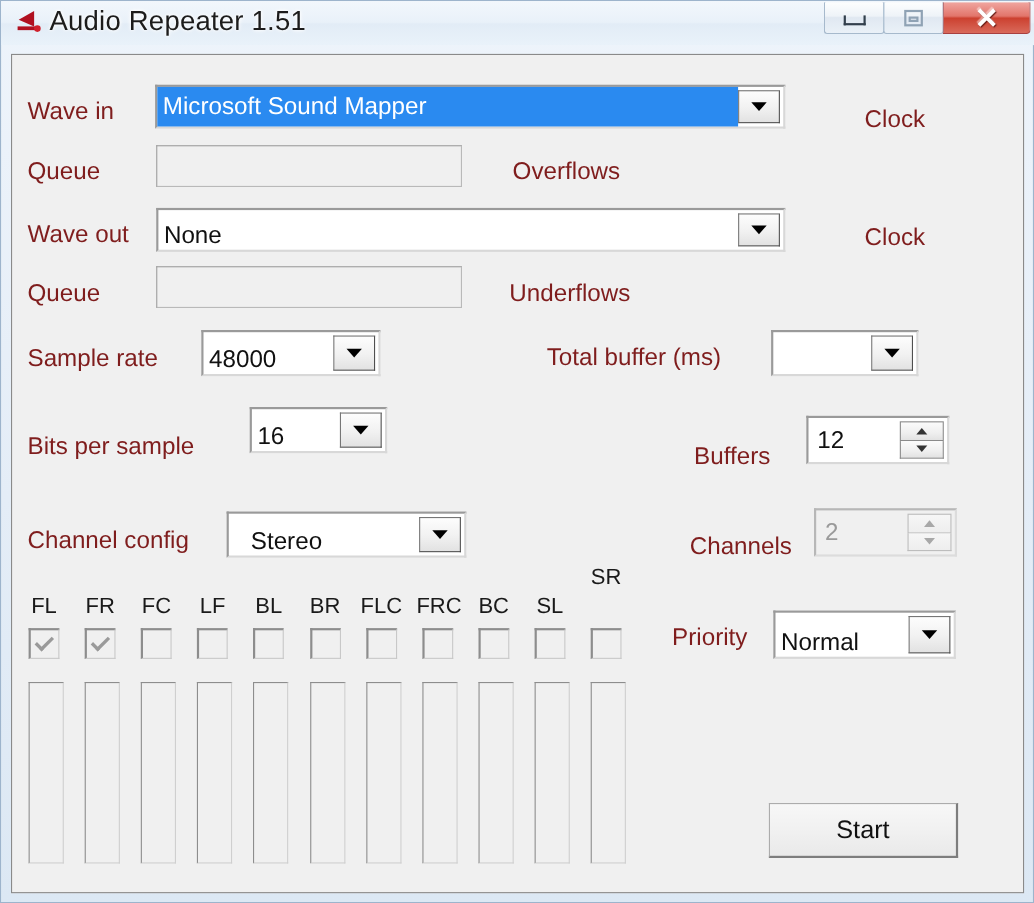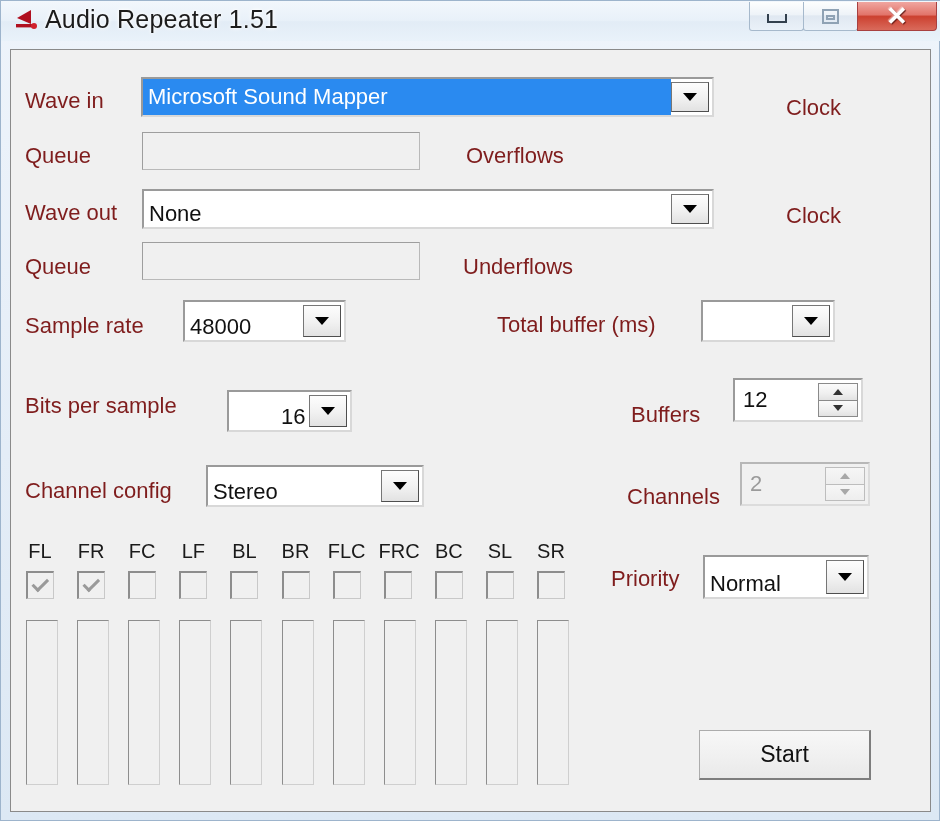--- a/index.html
+++ b/index.html
@@ -210,42 +210,42 @@
 
     <div class="lbl" style="left:486px;top:262px;">Total buffer (ms)</div>
     <div class="combo" style="left:690px;top:250px;width:134px;height:42px;flex-direction:column;">
       <div class="val">500</div>
       <div class="arrowbtn">
         <div class="caret"></div>
       </div>
     </div>
 
     <div class="lbl" style="left:14px;top:343px;">Bits per sample</div>
-    <div class="combo" style="left:216px;top:340px;width:125px;height:42px;padding-left:47px;">
+    <div class="combo" style="left:216px;top:320px;width:125px;height:42px;">
       <div class="val">16</div>
       <div class="arrowbtn">
         <div class="caret"></div>
       </div>
     </div>
 
     <div class="lbl" style="left:620px;top:352px;">Buffers</div>
     <div class="spin" style="left:722px;top:328px;width:130px;height:44px;">
       <div class="val">12</div>
       <div class="spinbtns">
         <div class="sb">
             <div class="up"></div>
           </div>
         <div class="sb">
             <div class="dn"></div>
           </div>
       </div>
     </div>
 
     <div class="lbl" style="left:14px;top:428px;">Channel config</div>
-    <div class="combo" style="left:195px;top:415px;width:218px;height:42px;">
+    <div class="combo" style="left:195px;top:415px;width:218px;height:42px;padding-left:15px;">
       <div class="val">Stereo</div>
       <div class="arrowbtn">
         <div class="caret"></div>
       </div>
     </div>
 
     <div class="lbl" style="left:616px;top:434px;">Channels</div>
     <div class="spin disabled" style="left:729px;top:412px;width:130px;height:44px;">
       <div class="val">2</div>
       <div class="spinbtns">
@@ -284,21 +284,21 @@
         <div class="chlabel" style="left: 262.5px; top: 490px; width: 44px;">BR</div>
         <div class="cbox" style="left: 270.5px; top: 521px;"></div>
         <div class="chlabel" style="left: 313.6px; top: 490px; width: 44px;">FLC</div>
         <div class="cbox" style="left: 321.6px; top: 521px;"></div>
         <div class="chlabel" style="left: 364.7px; top: 490px; width: 44px; text-align: right;">FRC</div>
         <div class="cbox" style="left: 372.7px; top: 521px;"></div>
         <div class="chlabel" style="left: 415.8px; top: 490px; width: 44px;">BC</div>
         <div class="cbox" style="left: 423.8px; top: 521px;"></div>
         <div class="chlabel" style="left: 466.9px; top: 490px; width: 44px;">SL</div>
         <div class="cbox" style="left: 474.9px; top: 521px;"></div>
-        <div class="chlabel" style="left: 518px; top: 490px; width: 44px;">SR</div>
+        <div class="chlabel" style="left: 518px; top: 464px; width: 44px;">SR</div>
         <div class="cbox" style="left: 526px; top: 521px;"></div>
         <div class="vu" style="left: 15px; top: 570px; width: 32px; height: 165px;"></div>
         <div class="vu" style="left: 66.1px; top: 570px; width: 32px; height: 165px;"></div>
         <div class="vu" style="left: 117.2px; top: 570px; width: 32px; height: 165px;"></div>
         <div class="vu" style="left: 168.3px; top: 570px; width: 32px; height: 165px;"></div>
         <div class="vu" style="left: 219.4px; top: 570px; width: 32px; height: 165px;"></div>
         <div class="vu" style="left: 270.5px; top: 570px; width: 32px; height: 165px;"></div>
         <div class="vu" style="left: 321.6px; top: 570px; width: 32px; height: 165px;"></div>
         <div class="vu" style="left: 372.7px; top: 570px; width: 32px; height: 165px;"></div>
         <div class="vu" style="left: 423.8px; top: 570px; width: 32px; height: 165px;"></div>

